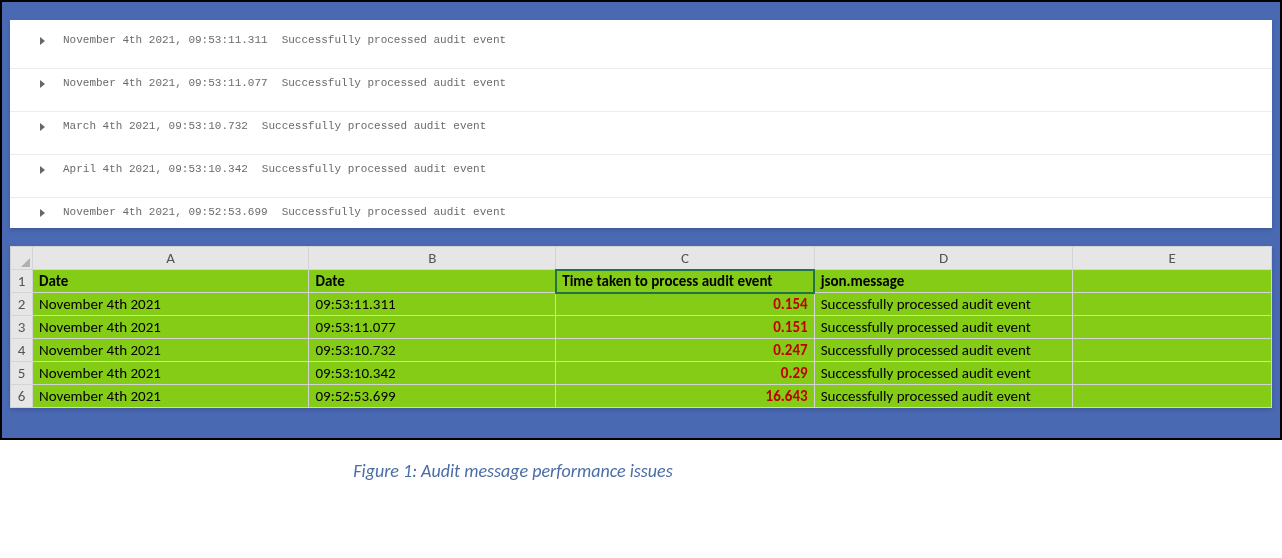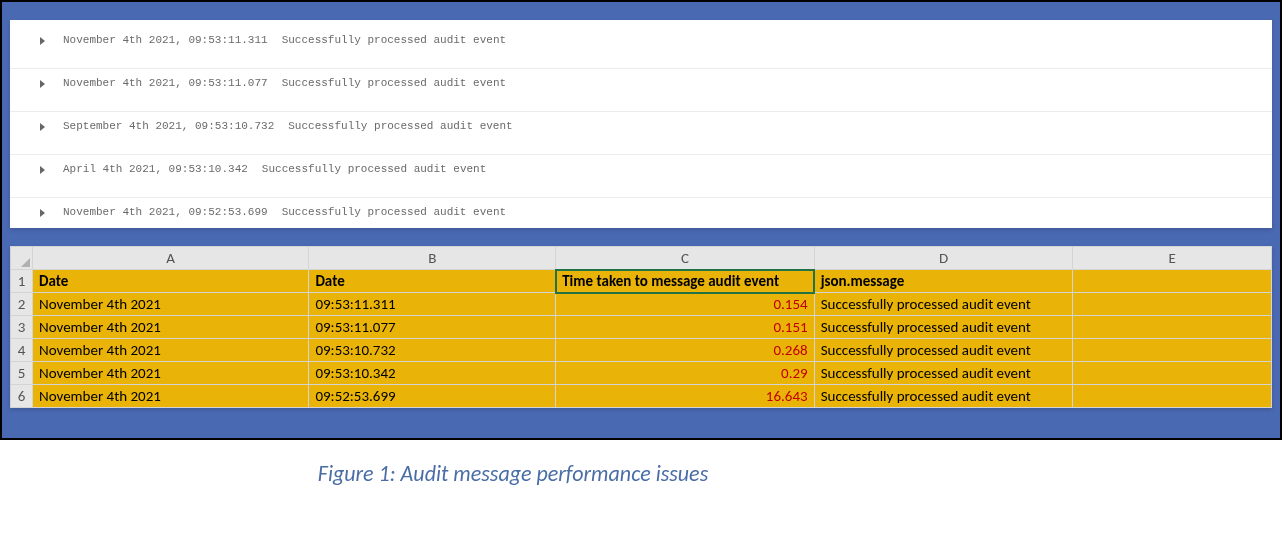--- a/index.html
+++ b/index.html
@@ -53,21 +53,21 @@
     box-shadow: 0 2px 4px rgba(0,0,0,0.15);
     margin-left: 0;
     margin-right: auto;
   }
   .sheet td, .sheet th {
     border: 1px solid #d4d4d4;
     padding: 2px 6px 2px 6px;
     height: 21px;
     vertical-align: middle;
     text-align: left;
-    background: #eab308;
+    background: #84cc16;
   }
   .sheet .corner {
     background: #e6e6e6;
     width: 22px;
     text-align: center;
     position: relative;
   }
   .corner-tri {
     position: absolute;
     right: 2px; bottom: 2px;
@@ -81,38 +81,38 @@
     font-weight: normal;
     color: #555;
   }
   .sheet .row-num {
     background: #e6e6e6;
     text-align: center;
     color: #555;
     width: 22px;
   }
   .sheet .hdr { font-weight: bold; }
-  .sheet .num-red { color: #c00000; font-weight: normal; text-align: right; }
+  .sheet .num-red { color: #c00000; font-weight: bold; text-align: right; }
   .sheet .selected {
     outline: 2px solid #217346;
     outline-offset: -1px;
   }
   .colA { width: 278px; }
   .colB { width: 248px; }
   .colC { width: 260px; }
   .colD { width: 260px; }
   .colE { width: 200px; }
 
   
   .caption {
     text-align: center;
     font-style: italic;
     color: #4a6da7;
     font-family: Calibri, Arial, sans-serif;
-    font-size: 22px;
+    font-size: 18px;
     margin: 20px 0 6px 0;
     width: 1026px;
   }
 </style>
 </head>
 <body>
 
 <div class="outer">
 
   <div class="log-panel">
@@ -121,21 +121,21 @@
       <span class="log-ts">November 4th 2021, 09:53:11.311</span>
       <span class="log-msg">Successfully processed audit event</span>
     </div>
     <div class="log-row">
       <span class="expand"></span>
       <span class="log-ts">November 4th 2021, 09:53:11.077</span>
       <span class="log-msg">Successfully processed audit event</span>
     </div>
     <div class="log-row">
       <span class="expand"></span>
-      <span class="log-ts">September 4th 2021, 09:53:10.732</span>
+      <span class="log-ts">March 4th 2021, 09:53:10.732</span>
       <span class="log-msg">Successfully processed audit event</span>
     </div>
     <div class="log-row">
       <span class="expand"></span>
       <span class="log-ts">April 4th 2021, 09:53:10.342</span>
       <span class="log-msg">Successfully processed audit event</span>
     </div>
     <div class="log-row">
       <span class="expand"></span>
       <span class="log-ts">November 4th 2021, 09:52:53.699</span>
@@ -152,21 +152,21 @@
       <td class="col-letter colA">A</td>
       <td class="col-letter colB">B</td>
       <td class="col-letter colC">C</td>
       <td class="col-letter colD">D</td>
       <td class="col-letter colE">E</td>
     </tr>
     <tr>
       <td class="row-num">1</td>
       <td class="hdr">Date</td>
       <td class="hdr">Date</td>
-      <td class="hdr selected">Time taken to message audit event</td>
+      <td class="hdr selected">Time taken to process audit event</td>
       <td class="hdr">json.message</td>
       <td class="hdr"></td>
     </tr>
     <tr>
       <td class="row-num">2</td>
       <td>November 4th 2021</td>
       <td>09:53:11.311</td>
       <td class="num-red">0.154</td>
       <td>Successfully processed audit event</td>
       <td></td>
@@ -176,21 +176,21 @@
       <td>November 4th 2021</td>
       <td>09:53:11.077</td>
       <td class="num-red">0.151</td>
       <td>Successfully processed audit event</td>
       <td></td>
     </tr>
     <tr>
       <td class="row-num">4</td>
       <td>November 4th 2021</td>
       <td>09:53:10.732</td>
-      <td class="num-red">0.268</td>
+      <td class="num-red">0.247</td>
       <td>Successfully processed audit event</td>
       <td></td>
     </tr>
     <tr>
       <td class="row-num">5</td>
       <td>November 4th 2021</td>
       <td>09:53:10.342</td>
       <td class="num-red">0.29</td>
       <td>Successfully processed audit event</td>
       <td></td>

